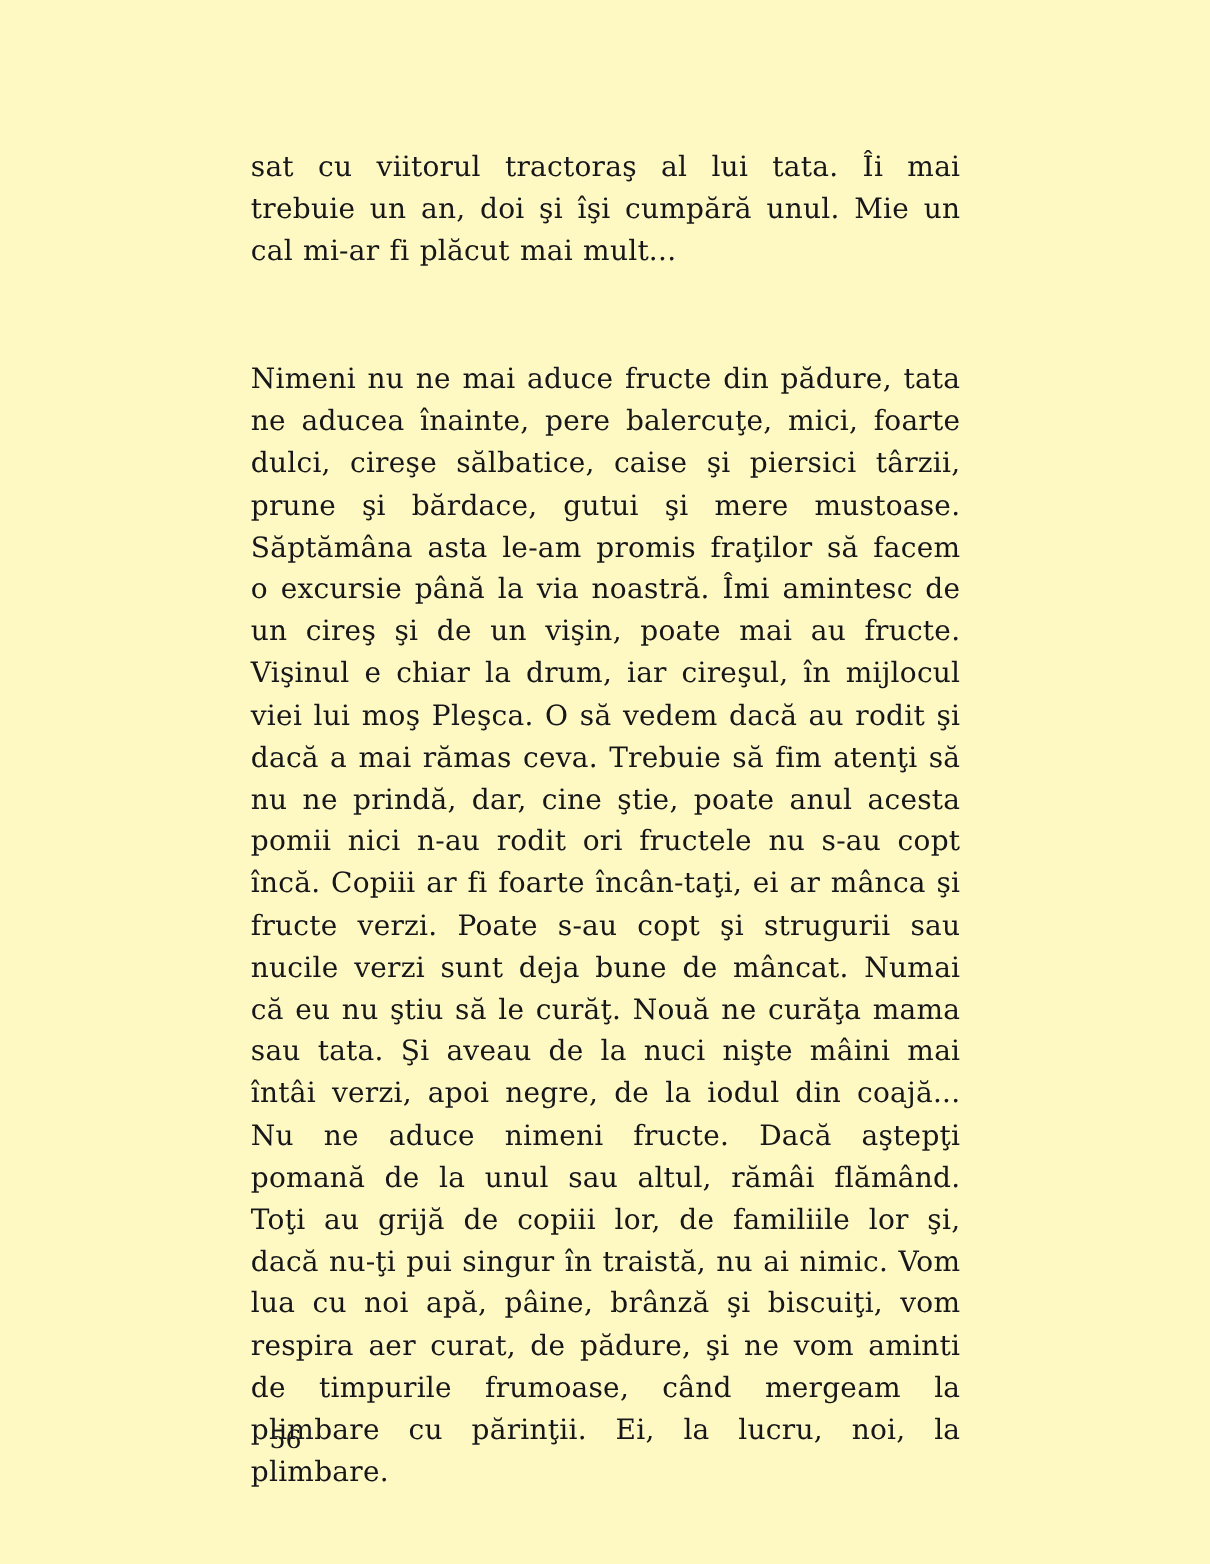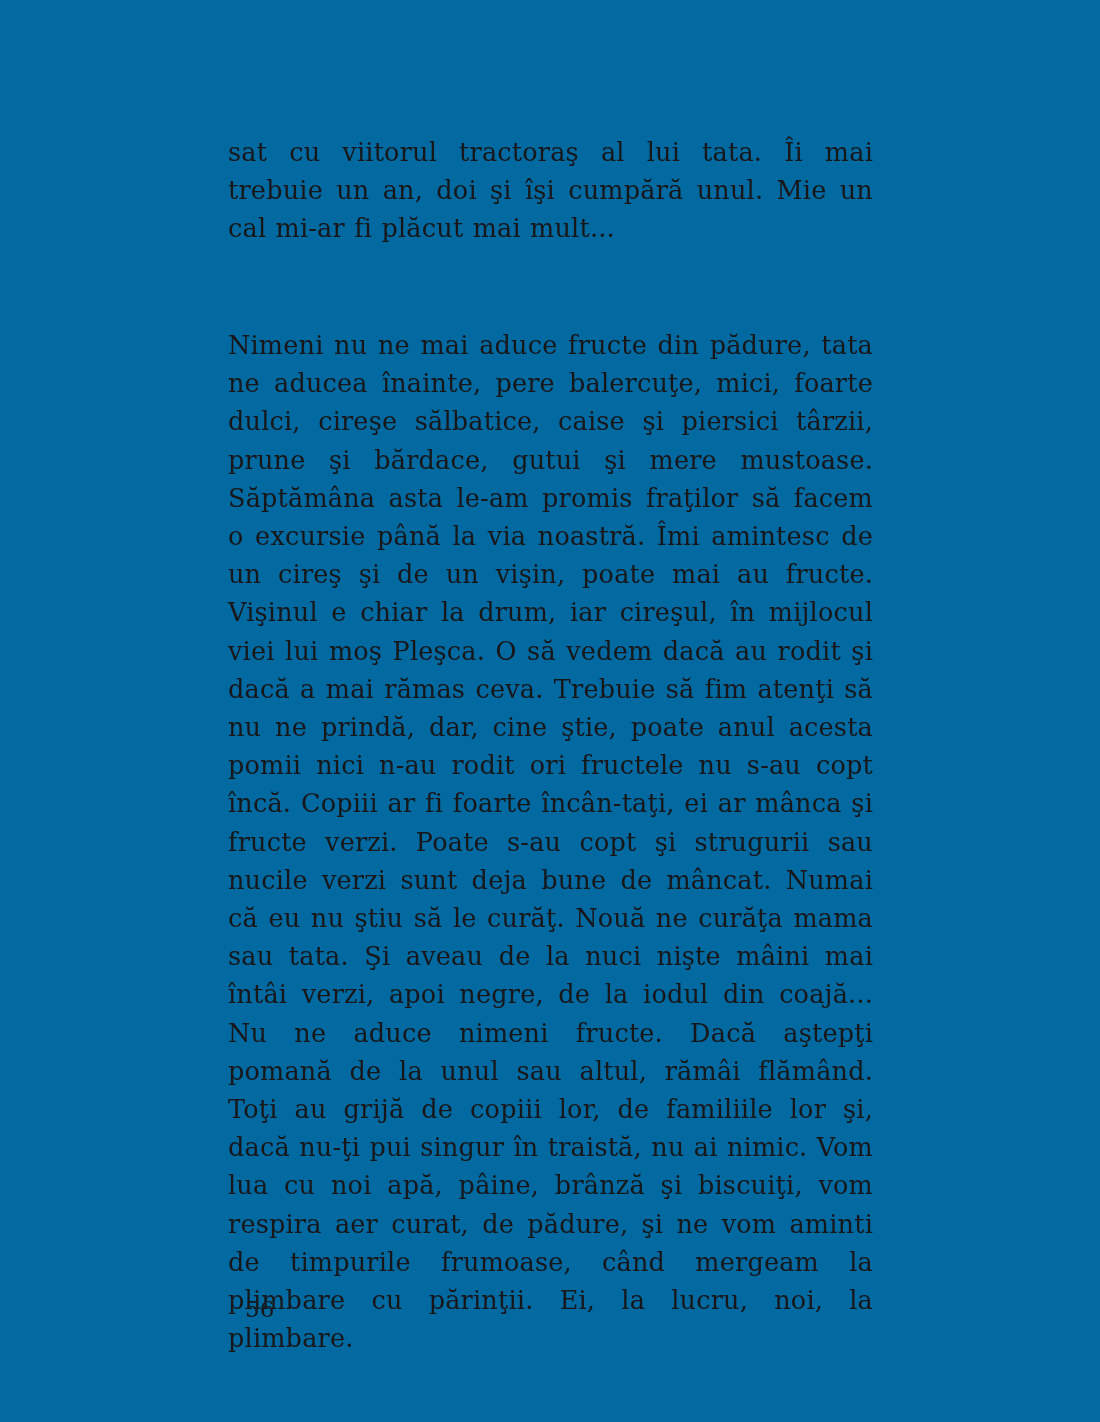--- a/index.html
+++ b/index.html
@@ -4,21 +4,21 @@
 <style>
   html, body {
     margin: 0;
     padding: 0;
     background: #ffffff;
   }
   .page {
     position: relative;
     width: 1100px;
     height: 1422px;
-    background: #0369a1;
+    background: #fef9c3;
     box-sizing: border-box;
     font-family: "DejaVu Serif", "Liberation Serif", serif;
     color: #111111;
     overflow: hidden;
   }
   .text-block {
     position: absolute;
     left: 228px;
     width: 645px;
   }

